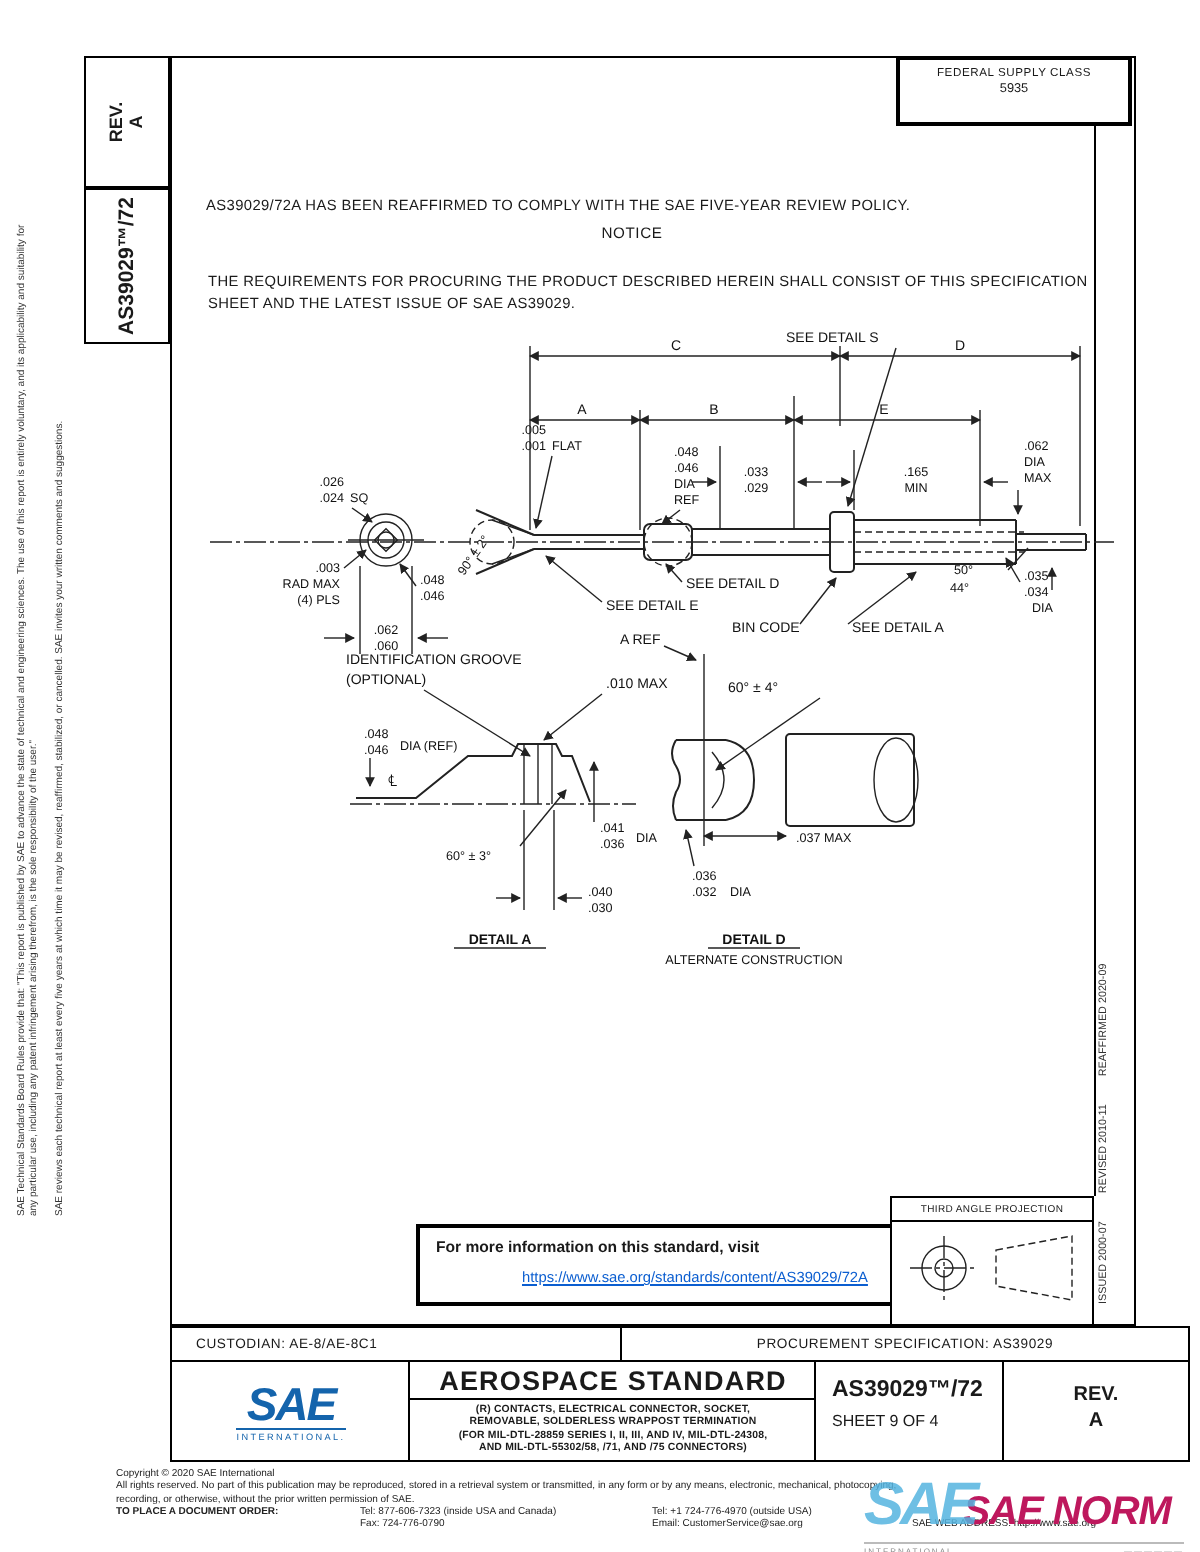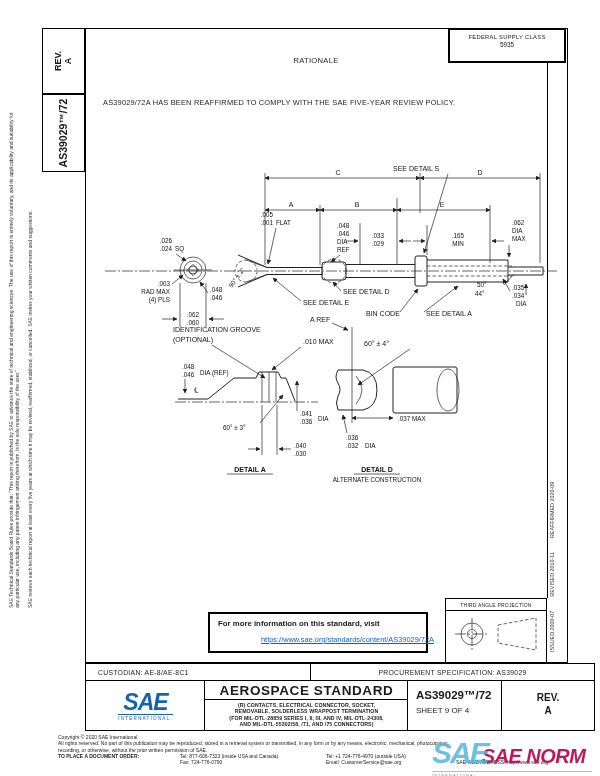--- a/index.html
+++ b/index.html
@@ -75,22 +75,23 @@
     <div style="font-size:5.8px;letter-spacing:.3px;">FEDERAL SUPPLY CLASS</div>
     <div style="font-size:6.4px;margin-top:1px;">5935</div>
   </div>
 
   <div class="abs" style="left:549px;top:652px;transform-origin:0 0;transform:rotate(-90deg);display:flex;gap:14px;font-size:5.4px;color:#333;white-space:nowrap;">
     <span>ISSUED 2000-07</span>
     <span>REVISED 2010-11</span>
     <span>REAFFIRMED 2020-09</span>
   </div>
 
-  <div class="abs ctr h-center" style="left:85px;top:56px;width:462px;">RATIONALE</div>
   <div class="abs body-txt" style="left:103px;top:79px;width:450px;margin-top:18px;">AS39029/72A HAS BEEN REAFFIRMED TO COMPLY WITH THE SAE FIVE-YEAR REVIEW POLICY.</div>
+  <div class="abs ctr h-center" style="left:85px;top:112px;width:462px;">NOTICE</div>
+  <div class="abs body-txt" style="left:104px;top:135px;width:448px;">THE REQUIREMENTS FOR PROCURING THE PRODUCT DESCRIBED HEREIN SHALL CONSIST OF THIS SPECIFICATION SHEET AND THE LATEST ISSUE OF SAE AS39029.</div>
 
   <svg class="abs" style="left:60px;top:165px;" width="500" height="350" viewBox="0 0 500 350">
     <defs>
       <marker id="ah" viewBox="0 0 10 10" refX="9" refY="5" markerWidth="7" markerHeight="7" orient="auto-start-reverse">
         <path d="M0,0L10,5L0,10z" fill="#222"></path>
       </marker>
     </defs>
 
     <g>
       <line class="cl" x1="45" y1="106" x2="497" y2="106"></line>
@@ -261,21 +262,21 @@
     <text class="sm" x="240" y="251">.041</text>
     <text class="sm" x="240" y="259">.036</text>
     <text class="sm" x="258" y="256">DIA</text>
     <text class="sm" x="234" y="283">.040</text>
     <text class="sm" x="234" y="291">.030</text>
     <text class="bd" x="190" y="307" text-anchor="middle">DETAIL A</text>
     <line class="tn" x1="167" y1="309" x2="213" y2="309"></line>
   </svg>
 
 
-  <div class="abs infobox" style="left:208px;top:612px;width:220px;height:41px;">
+  <div class="abs infobox" style="left:208px;top:612px;width:264px;height:41px;">
     <div class="l1">For more information on this standard, visit</div>
     <a href="#" style="color:#0b5ed0;">https://www.sae.org/standards/content/AS39029/72A</a>
   </div>
 
   <div class="abs thin" style="left:445px;top:598px;width:102px;height:65px;background:#fff;">
     <div class="ctr projlabel">THIRD ANGLE PROJECTION</div>
     <svg width="100" height="44" viewBox="0 0 100 44">
       <circle class="tn" cx="26" cy="23" r="11"></circle>
       <circle class="tn" cx="26" cy="23" r="4.5"></circle>
       <line class="cl" x1="9" y1="23" x2="43" y2="23"></line>

